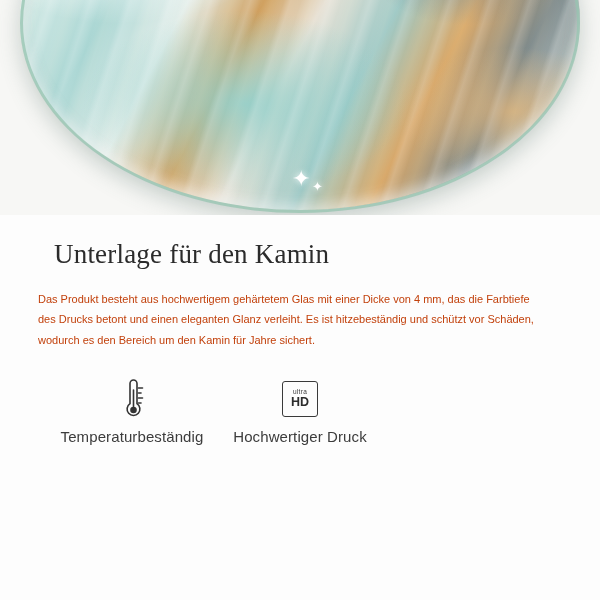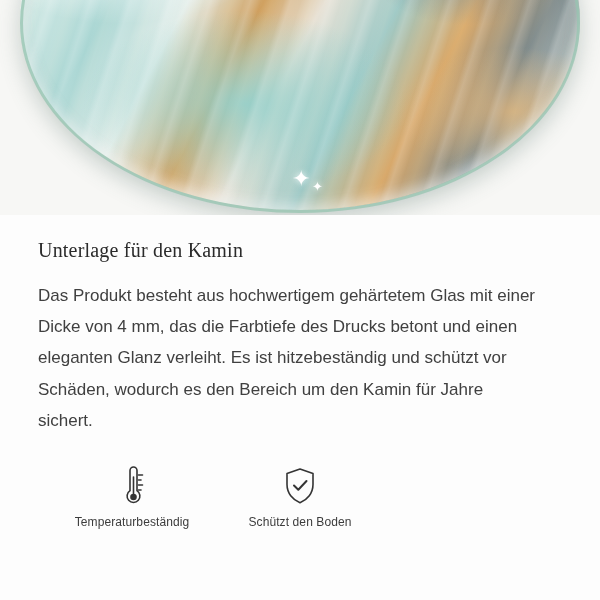--- a/index.html
+++ b/index.html
@@ -102,32 +102,32 @@
   }
   .sparkle.s1 { left: 292px; top: 168px; font-size: 22px; }
   .sparkle.s2 { left: 312px; top: 180px; font-size: 13px; }
 
   
   .content {
     padding: 22px 38px 0 38px;
   }
   .headline {
     font-family: "Liberation Serif", serif;
-    font-size: 20px;
+    font-size: 27px;
     line-height: 1.33;
     color: #2b2b2b;
     font-weight: 400;
-    margin: 0 0 16px 0;
+    margin: 0 0 16px 16px;
     letter-spacing: 0.2px;
   }
   .headline .line2 { display: block; }
   .body-copy {
-    font-size: 17px;
+    font-size: 11px;
     line-height: 1.85;
-    color: #404040;
+    color: #c2410c;
     margin: 0;
     max-width: 500px;
   }
 
   
   .features {
     margin-top: 26px;
     display: grid;
     grid-template-columns: repeat(3, 1fr);
     row-gap: 14px;
@@ -141,21 +141,21 @@
   }
   .feature-icon {
     height: 46px;
     display: flex;
     align-items: center;
     justify-content: center;
     color: #343434;
   }
   .feature-label {
     margin-top: 6px;
-    font-size: 12px;
+    font-size: 15px;
     color: #3c3c3c;
     text-align: center;
     letter-spacing: 0.1px;
   }
   .hd-box {
     width: 34px;
     height: 34px;
     border: 1.6px solid #3a3a3a;
     border-radius: 3px;
     display: flex;
@@ -204,29 +204,29 @@
             <line x1="16.5" y1="13" x2="16.5" y2="31" stroke-width="1.6"></line>
             <line x1="21.5" y1="11" x2="25.5" y2="11"></line>
             <line x1="21.5" y1="16" x2="24" y2="16"></line>
             <line x1="21.5" y1="21" x2="25.5" y2="21"></line>
             <line x1="21.5" y1="26" x2="24" y2="26"></line>
           </svg>
         </div>
         <div class="feature-label">Temperaturbeständig</div>
       </div>
 
-
       <div class="feature">
         <div class="feature-icon">
-          <svg width="36" height="42" viewBox="0 0 36 42" fill="none" stroke="#343434" stroke-width="1.6" stroke-linejoin="round">
-            <path d="M18 4l13 4.5v11c0 8.6-5.6 15.2-13 18.2C10.6 34.7 5 28.1 5 19.5v-11z"></path>
-            <path d="M12 20.5l4.3 4.3L24.5 16" stroke-width="2" stroke-linecap="round"></path>
-          </svg>
+          <div class="hd-box">
+            <span class="u">ultra</span>
+            <span class="hd">HD</span>
+          </div>
         </div>
-        <div class="feature-label">Schützt den Boden</div>
+        <div class="feature-label">Hochwertiger Druck</div>
       </div>
+
 
 
 
 
     </div>
   </div>
 </div>
 
 </body></html>

